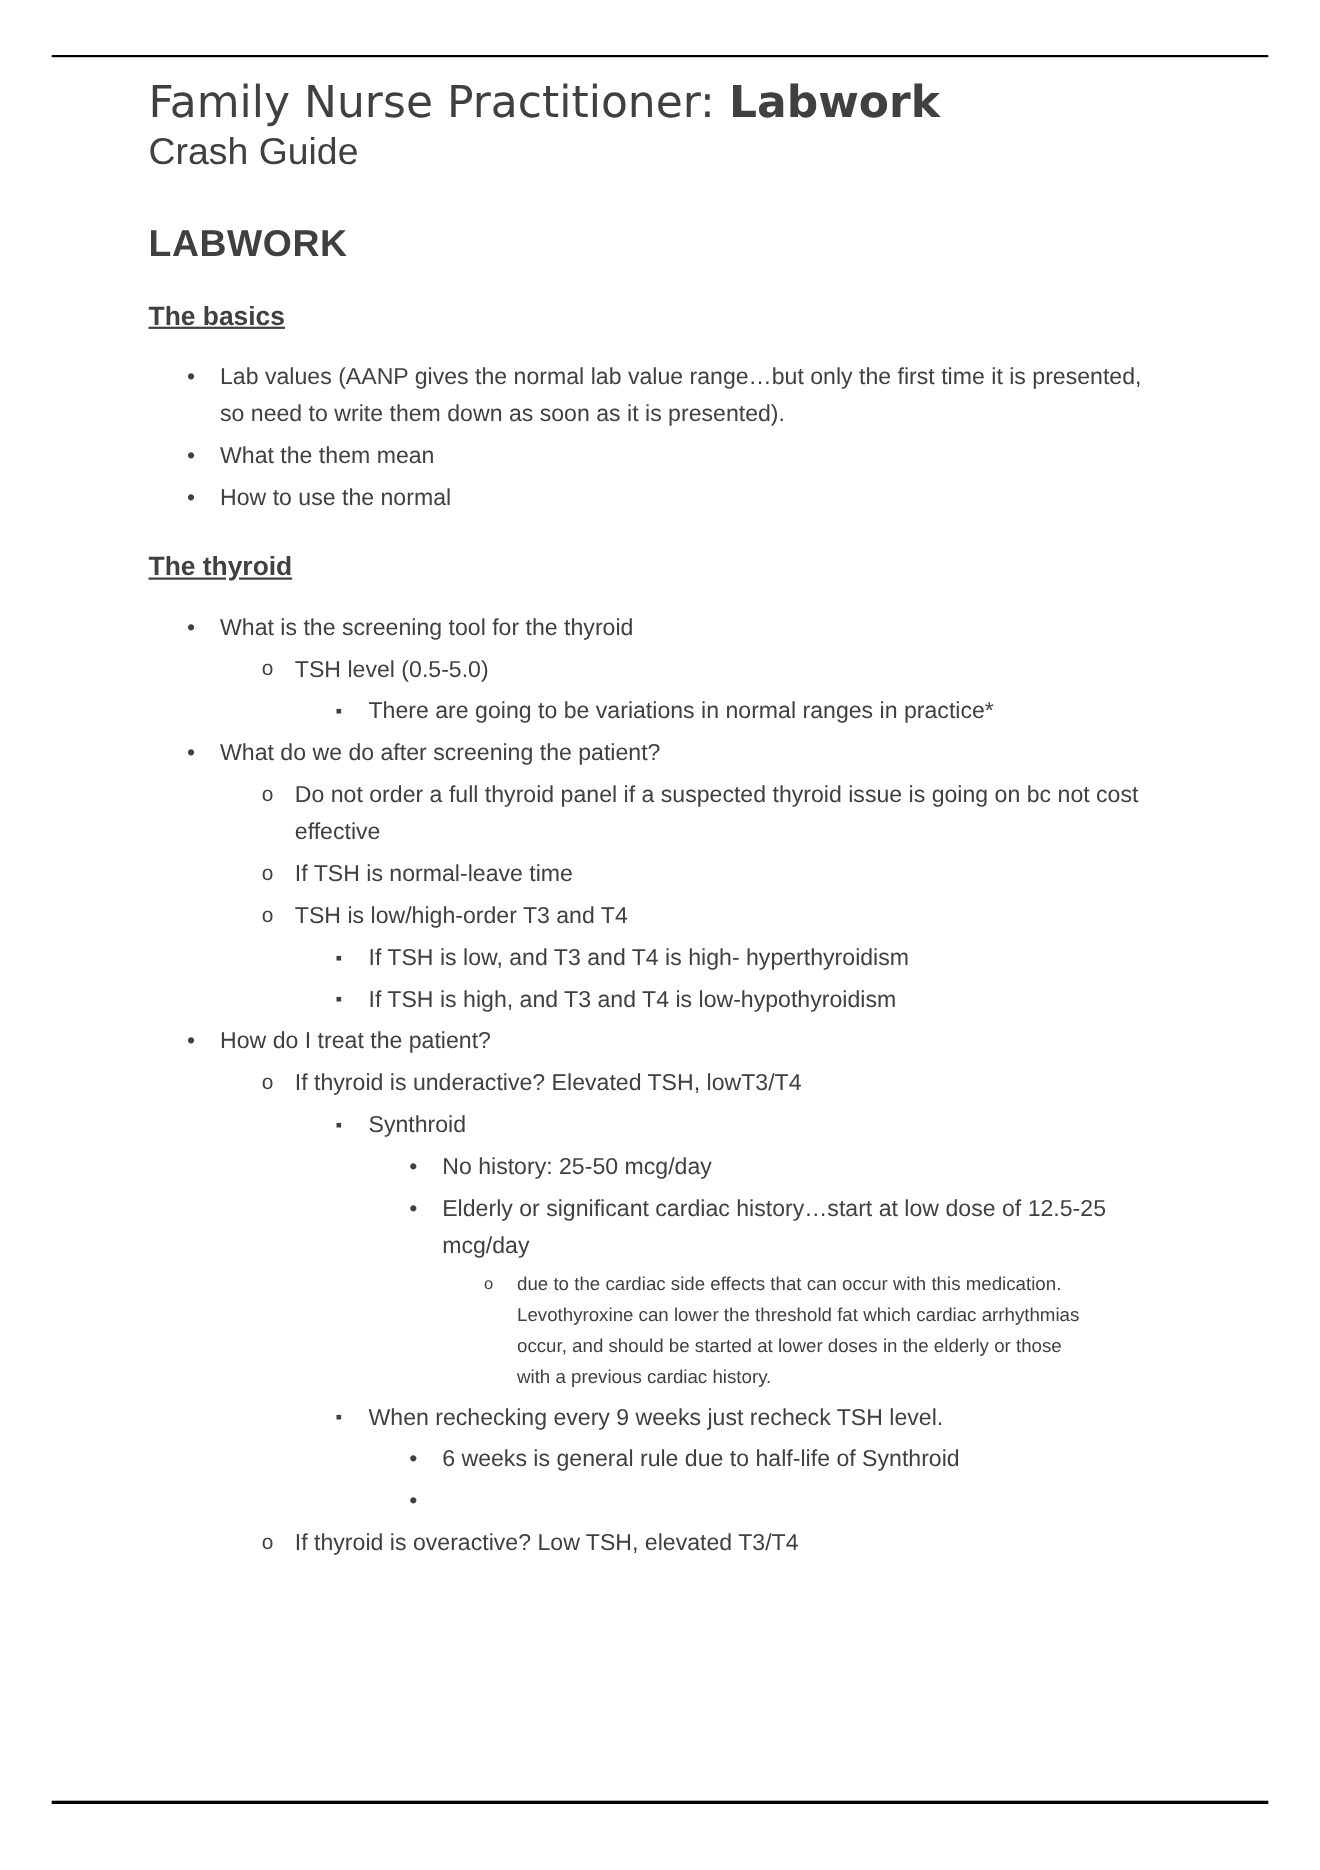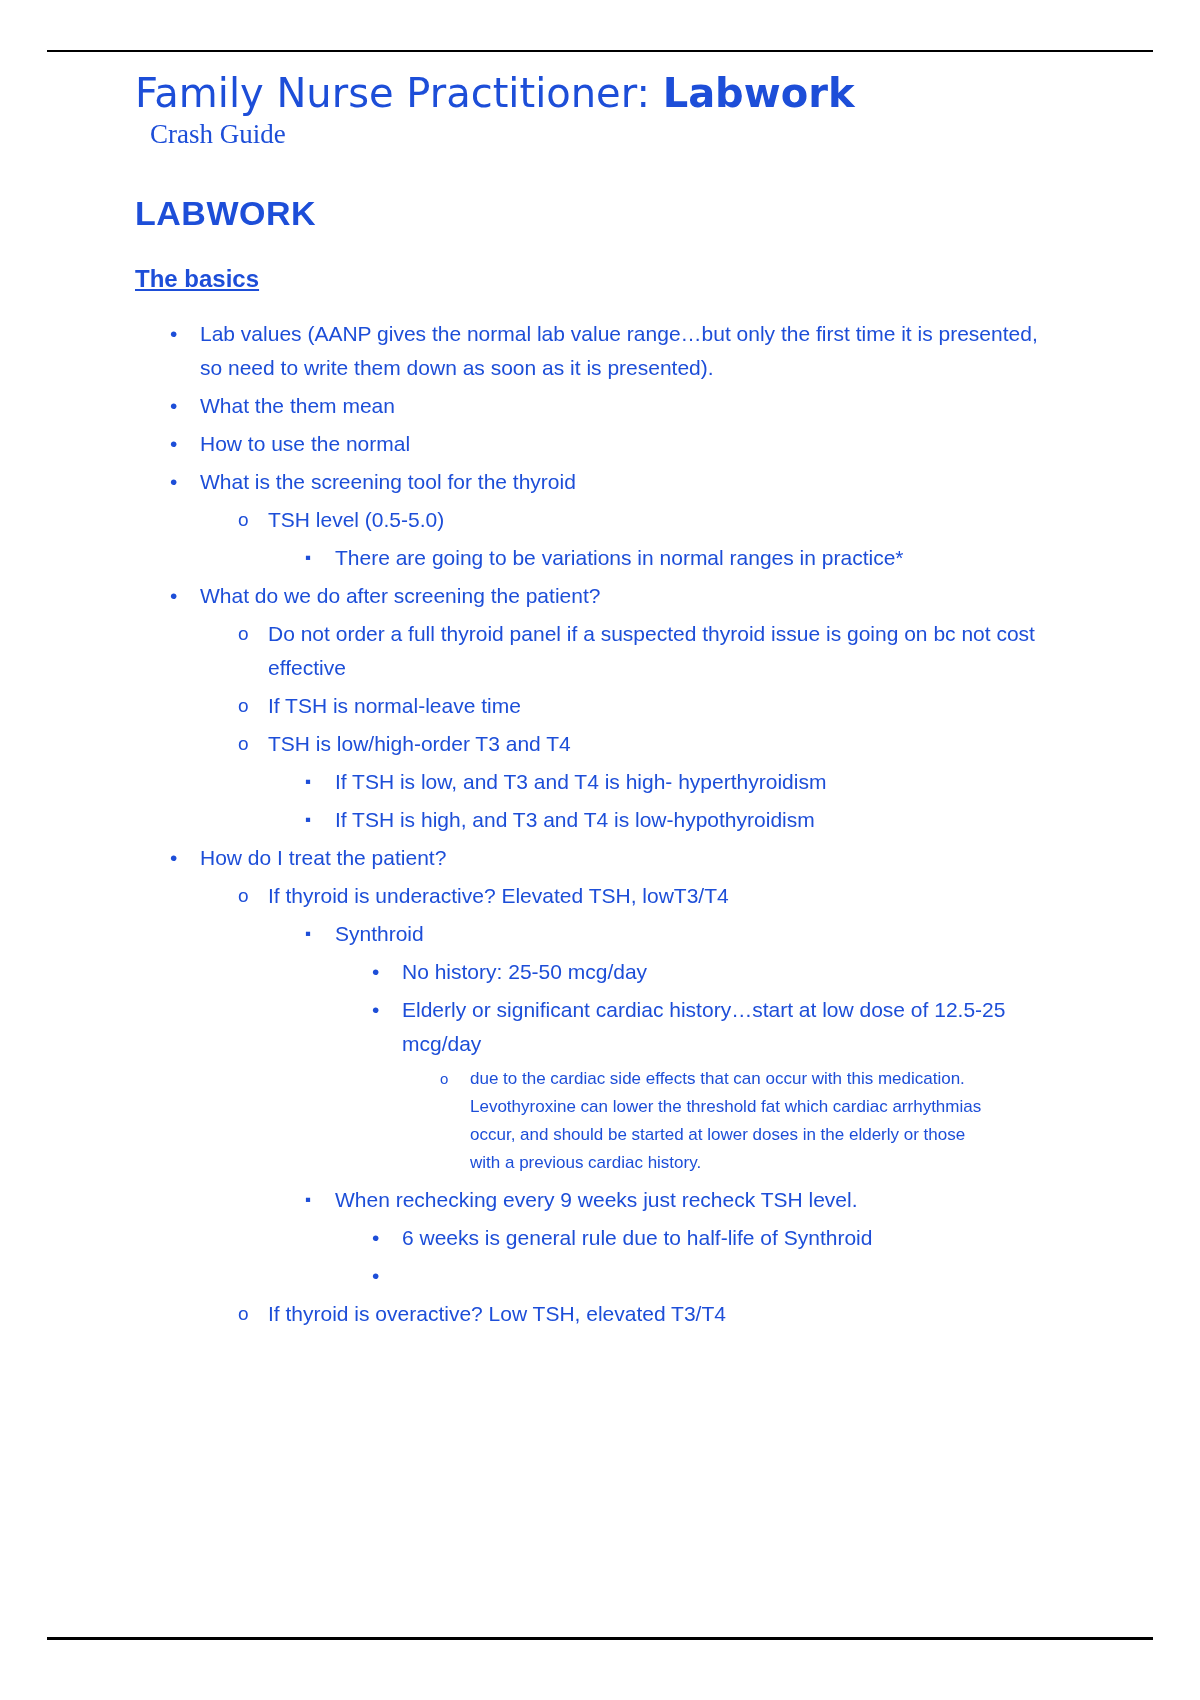--- a/index.html
+++ b/index.html
@@ -5,21 +5,21 @@
   html, body {
     margin: 0;
     padding: 0;
     background: #ffffff;
   }
   .page {
     position: relative;
     width: 1200px;
     height: 1700px;
     background: #ffffff;
-    color: #1d4ed8;
+    color: #404040;
     font-family: "Liberation Sans", sans-serif;
     box-sizing: border-box;
     overflow: hidden;
   }
   .rule {
     position: absolute;
     left: 47px;
     right: 47px;
     background: #000000;
   }
@@ -32,25 +32,25 @@
 
   .doc-title {
     font-family: "DejaVu Sans", sans-serif;
     font-size: 40px;
     font-weight: 400;
     line-height: 1.15;
     margin: 0;
   }
   .doc-title .bold { font-weight: 700; }
   .doc-subtitle {
-    font-family: Liberation Serif, serif;
-    font-size: 27px;
+    font-family: Liberation Sans, sans-serif;
+    font-size: 34px;
     font-weight: 400;
     line-height: 1.2;
-    margin: 2px 0 0 15px;
+    margin: 2px 0 0 0;
   }
   .doc-heading {
     font-size: 34px;
     font-weight: 700;
     margin: 44px 0 0 0;
     letter-spacing: 0.5px;
   }
   .section-heading {
     font-size: 24px;
     font-weight: 700;
@@ -108,20 +108,21 @@
           <span class="text">Lab values (AANP gives the normal lab value range…but only the first time it is presented, so need to write them down as soon as it is presented).</span>
         </div>
         <div class="item lvl-1">
           <span class="marker marker-disc">•</span>
           <span class="text">What the them mean</span>
         </div>
         <div class="item lvl-1">
           <span class="marker marker-disc">•</span>
           <span class="text">How to use the normal</span>
         </div>
+        <div class="section-heading">The thyroid</div>
         <div class="item lvl-1">
           <span class="marker marker-disc">•</span>
           <span class="text">What is the screening tool for the thyroid</span>
         </div>
         <div class="item lvl-2">
           <span class="marker marker-circle">o</span>
           <span class="text">TSH level (0.5-5.0)</span>
         </div>
         <div class="item lvl-3">
           <span class="marker marker-square">▪</span>

